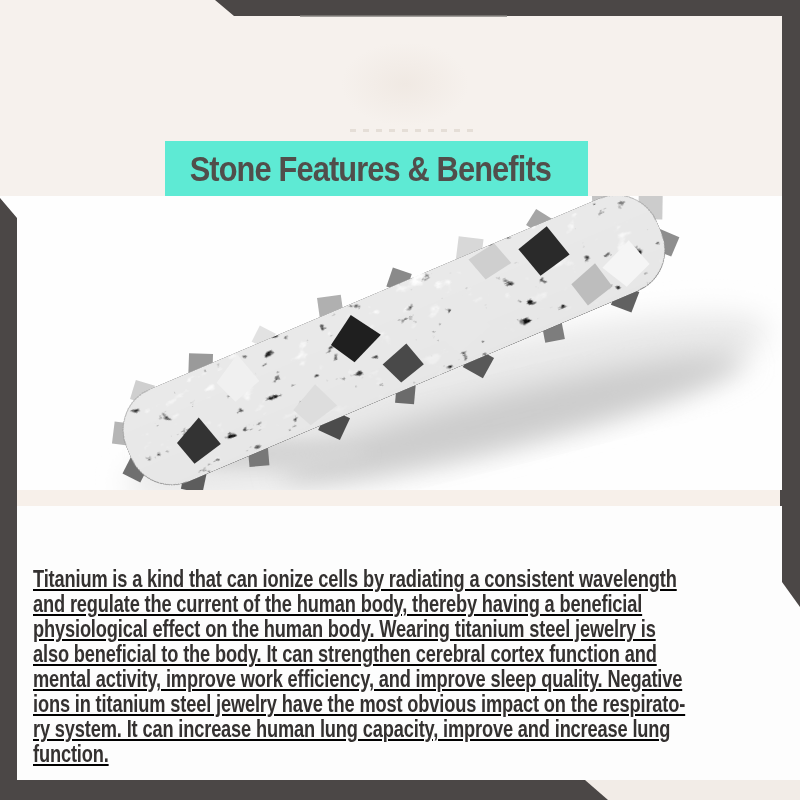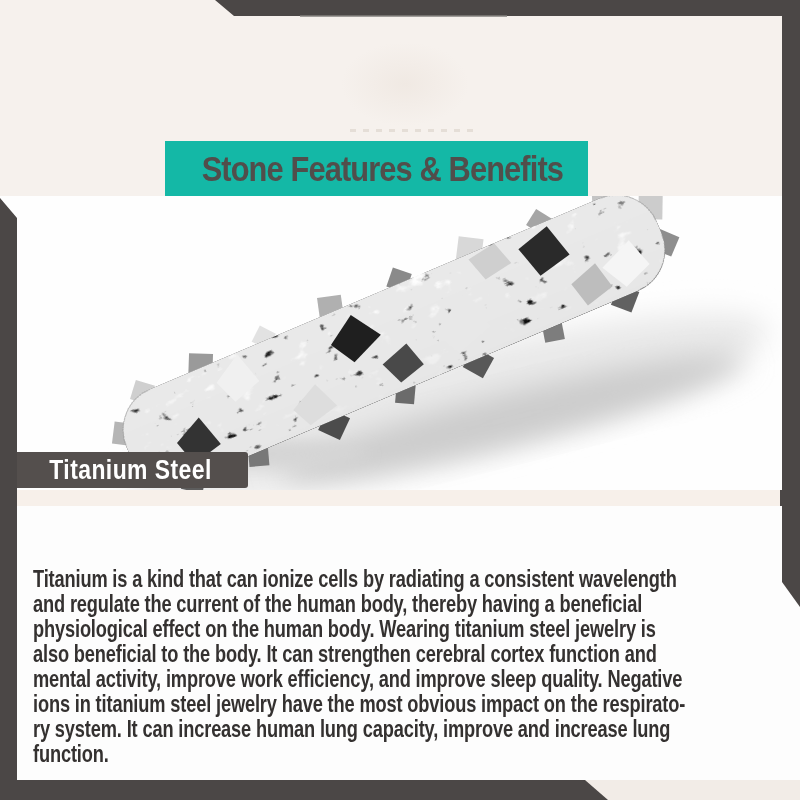--- a/index.html
+++ b/index.html
@@ -45,22 +45,22 @@
   
   .watermark-blob{
     position:absolute;left:320px;top:28px;width:170px;height:112px;
     background:radial-gradient(closest-side,#f0e9e3 0%,rgba(246,241,237,0) 75%);
   }
   .watermark-dots{
     position:absolute;left:350px;top:129px;width:128px;height:3px;
     background:repeating-linear-gradient(90deg,#e5ded7 0 6px,rgba(0,0,0,0) 6px 13px);
   }
   .title-box{
-    position:absolute;left:165px;top:141px;width:423px;height:55px;background:#14b8a6;
-    display:flex;align-items:center;justify-content:flex-end;
+    position:absolute;left:165px;top:141px;width:423px;height:55px;background:#5eead4;
+    display:flex;align-items:center;justify-content:flex-start;
   }
   .page-title{
     font-size:35px;font-weight:bold;color:#514e4b;letter-spacing:-1px;
     transform:scaleX(.88);transform-origin:50% 50%;white-space:nowrap;
   }
   
   .titanium-label{
     position:absolute;left:13px;top:452px;width:235px;height:36px;background:#544f4d;
     border-radius:3px;display:flex;align-items:center;justify-content:center;
   }
@@ -71,21 +71,21 @@
   
   .benefits-heading{
     position:absolute;left:0;top:14px;width:783px;height:48px;
     display:flex;align-items:center;justify-content:center;
   }
   .benefits-heading span{
     font-size:38px;font-weight:bold;color:#4c4846;letter-spacing:-1px;
     transform:scaleX(.70);transform-origin:50% 50%;white-space:nowrap;
   }
   .benefits-paragraph{
-    position:absolute;left:16px;top:60px;width:760px;
+    position:absolute;left:16px;top:60px;width:760px;text-decoration:underline;
   }
   .para-line{
     font-size:24px;font-weight:bold;color:#343130;line-height:25px;height:25px;
     letter-spacing:-.2px;white-space:nowrap;
     transform:scaleX(.76);transform-origin:0 50%;
   }
   .photo-svg{position:absolute;left:17px;top:196px;}
 </style>
 </head>
 <body>
@@ -171,23 +171,20 @@
         <polygon points="220,15 255,0 265,30 235,42" fill="#f5f5f5"></polygon>
         <polygon points="-240,10 -210,-5 -200,28 -232,36" fill="#333333"></polygon>
         <polygon points="-120,25 -90,10 -78,38 -110,46" fill="#dddddd"></polygon>
         <polygon points="100,-45 130,-50 138,-25 108,-20" fill="#cfcfcf"></polygon>
         <polygon points="-20,18 10,8 18,34 -10,42" fill="#494949"></polygon>
         <polygon points="185,18 215,8 222,36 192,44" fill="#bdbdbd"></polygon>
       </g>
     </g>
   </svg>
 
-  <div class="titanium-label">
-    <span>Titanium Steel</span>
-  </div>
 
   <div class="divider-band"></div>
 
   <div class="benefits-panel">
     <div class="benefits-paragraph">
       <div class="para-line">Titanium is a kind that can ionize cells by radiating a consistent wavelength</div>
       <div class="para-line">and regulate the current of the human body, thereby having a beneficial</div>
       <div class="para-line">physiological effect on the human body. Wearing titanium steel jewelry is</div>
       <div class="para-line">also beneficial to the body. It can strengthen cerebral cortex function and</div>
       <div class="para-line">mental activity, improve work efficiency, and improve sleep quality. Negative</div>

